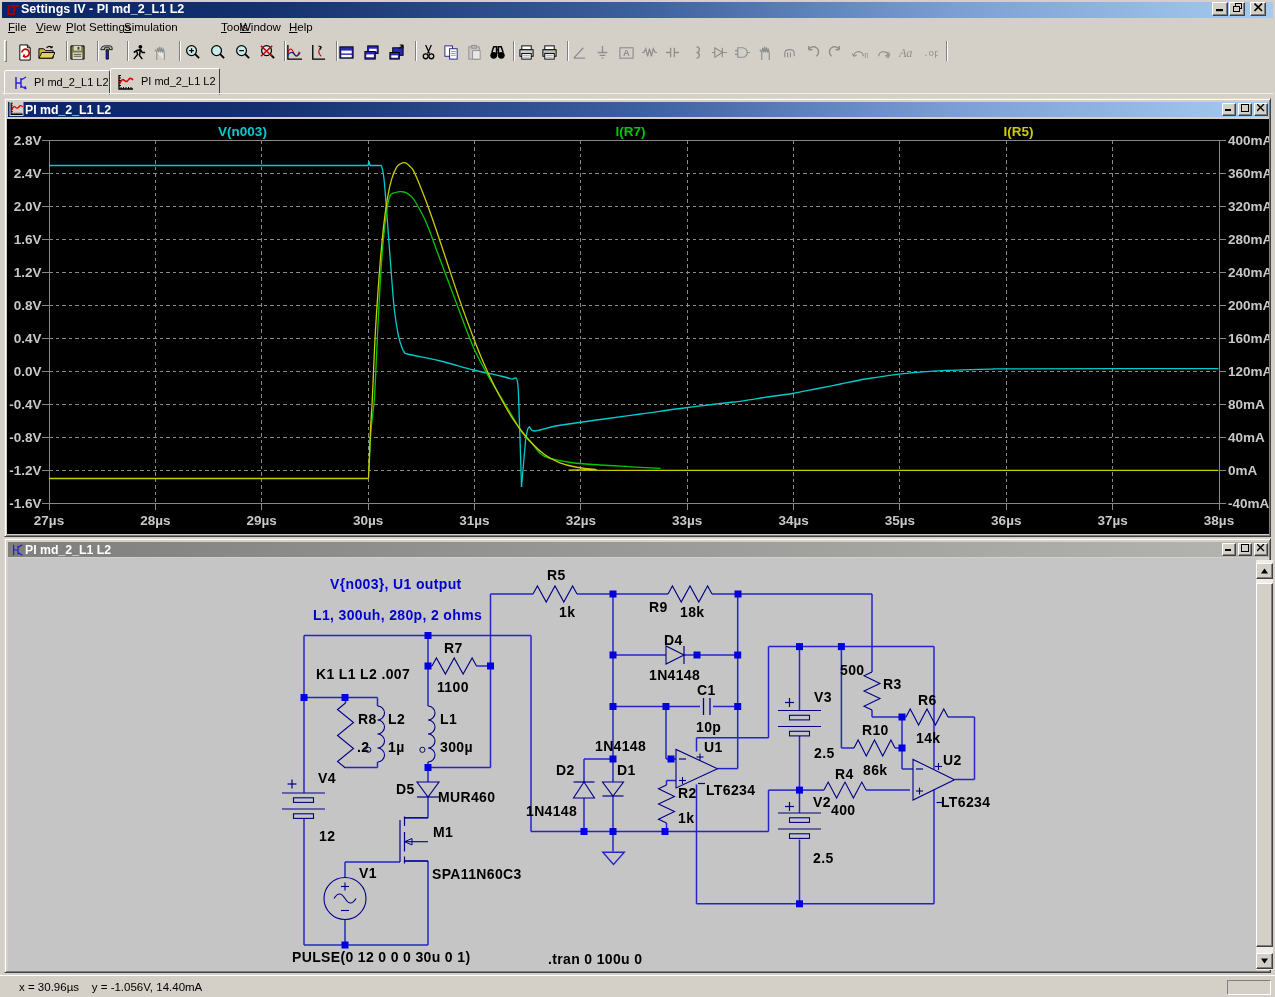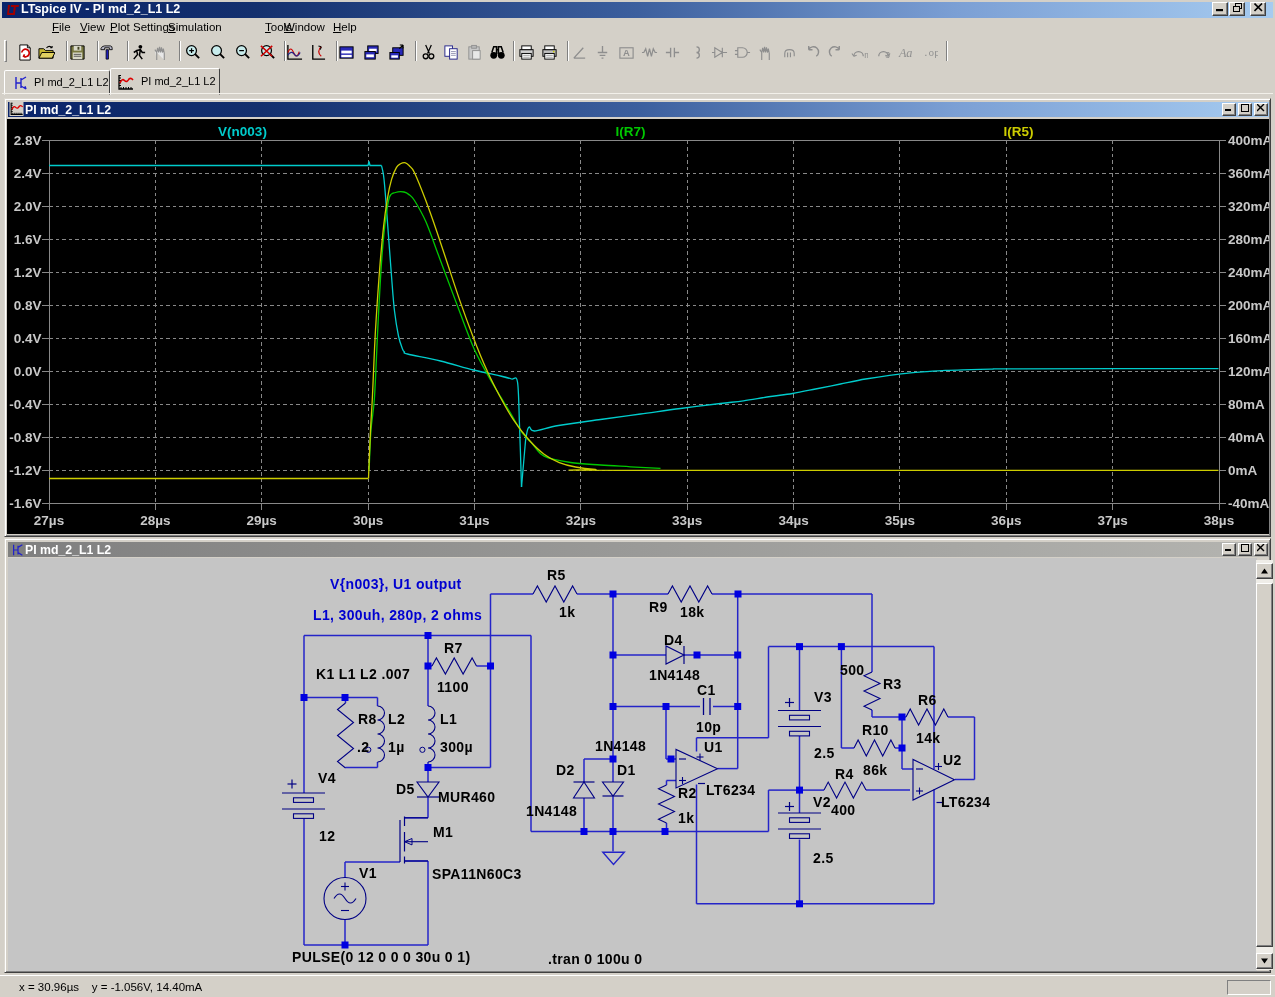--- a/index.html
+++ b/index.html
@@ -3,21 +3,21 @@
 * { margin:0; padding:0; box-sizing:border-box; }
 html,body { width:1275px; height:997px; overflow:hidden; background:#d4d0c8;
   font-family:"Liberation Sans", sans-serif; position:relative; }
 #titlebar { position:absolute; left:2px; top:2px; right:2px; height:16px;
   background:linear-gradient(90deg,#0a246a 0%,#14306e 20%,#3c5f9e 50%,#7b9fd4 75%,#a6cbf0 100%); }
 #titletext { position:absolute; left:19px; top:0px; color:#fff; font-size:12.5px; font-weight:bold; }
 .winbtn { position:absolute; width:16px; height:14px; background:#d4d0c8;
   border:1px solid; border-color:#fff #404040 #404040 #fff; box-shadow:inset -1px -1px 0 #808080, inset 1px 1px 0 #d4d0c8;
   font-size:10px; line-height:12px; text-align:center; color:#000; }
 #menubar { position:absolute; left:2px; top:18px; right:2px; height:18px; background:#d4d0c8;
-  font-size:11.5px; color:#000;margin-left:44px; }
+  font-size:11.5px; color:#000; }
 .mitem { position:absolute; top:3px; }
 #toolbar { position:absolute; left:2px; top:36px; right:2px; height:30px; background:#d4d0c8;
   border-bottom:1px solid #d4d0c8; }
 .tsep { position:absolute; top:5px; width:2px; height:20px;
   border-left:1px solid #808080; border-right:1px solid #fff; }
 #tabbar { position:absolute; left:2px; top:66px; right:2px; height:29px; background:#d4d0c8; }
 .tab { position:absolute; border:1px solid; border-color:#fff #404040 transparent #fff;
   border-radius:2px 2px 0 0; background:#d4d0c8; font-size:11px; color:#000; white-space:nowrap; }
 #mdi { position:absolute; left:2px; top:95px; right:2px; bottom:22px; background:#d4d0c8; }
 .childwin { position:absolute; background:#d4d0c8;
@@ -33,21 +33,21 @@
 #statusbar { position:absolute; left:0; bottom:0; width:1275px; height:22px; background:#d4d0c8;
   border-top:1px solid #fff; font-size:11.5px; color:#000; }
 svg text { user-select:none; }
 </style></head><body>
 
 <div id="titlebar">
   <svg style="position:absolute;left:3px;top:1px" width="15" height="14" viewBox="0 0 15 14">
       <path d="M3,2 L5,2 L4,10 L9,10 L9,12 L2,12 Z" fill="#a00000"></path>
       <path d="M6,2 L14,2 L13.6,4 L10.8,4 L9.8,12 L7.8,12 L8.8,4 L5.8,4 Z" fill="#a00000"></path>
     </svg>
-  <div id="titletext">LTspice IV - PI md_2_L1 L2</div>
+  <div id="titletext">Settings IV - PI md_2_L1 L2</div>
   <div class="winbtn" style="right:45px"><svg width="9" height="9" viewBox="0 0 9 9">
         <rect x="0" y="6" width="7" height="2.2" fill="#000"></rect>
       </svg></div>
   <div class="winbtn" style="right:28px"><svg width="9" height="9" viewBox="0 0 9 9">
         <rect x="2.5" y="0.5" width="6" height="5" fill="none" stroke="#000"></rect>
         <rect x="0.5" y="3.5" width="6" height="5" fill="#d4d0c8" stroke="#000"></rect>
       </svg></div>
   <div class="winbtn" style="right:7px"><svg width="9" height="9" viewBox="0 0 9 9">
         <path d="M0.5,0.5 L8,8 M8,0.5 L0.5,8" stroke="#000" stroke-width="1.6"></path>
       </svg></div>

